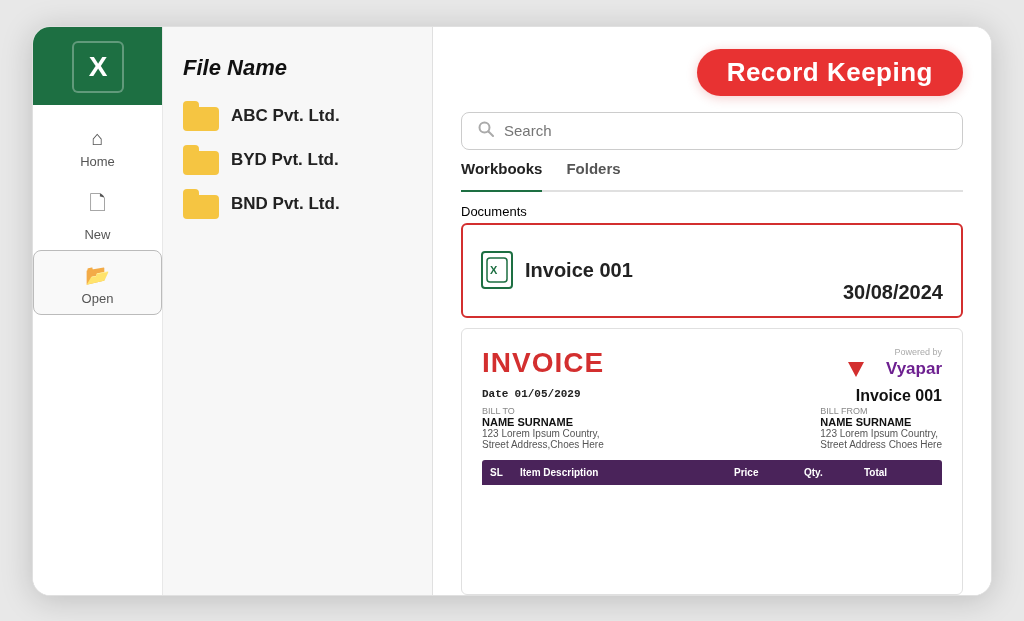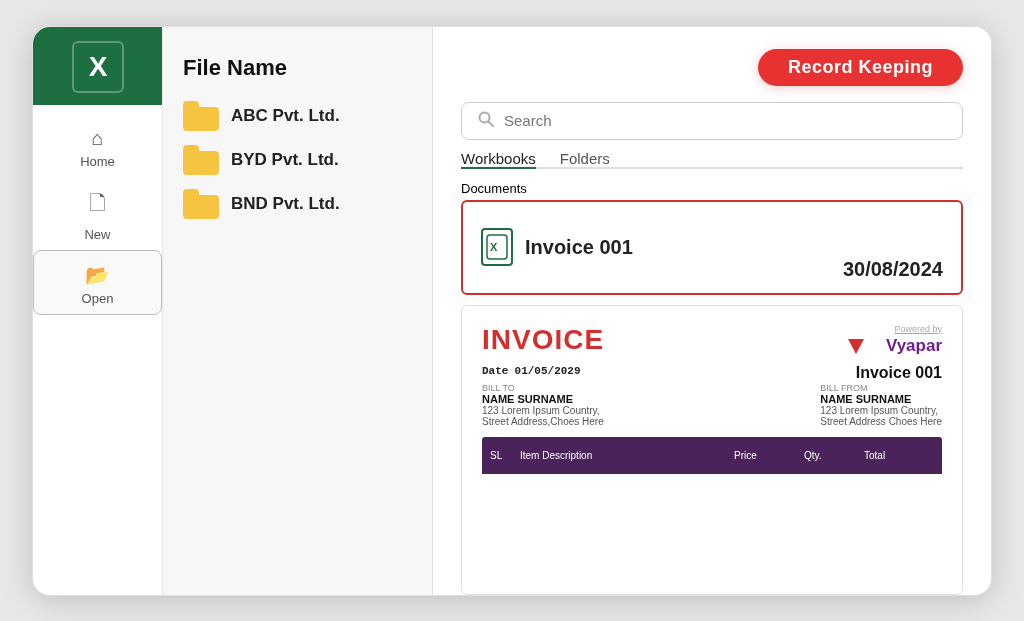--- a/index.html
+++ b/index.html
@@ -88,20 +88,21 @@
       border-right: 1px solid #e0e0e0;
       display: flex;
       flex-direction: column;
       padding: 28px 20px 20px 20px;
     }
     .file-area-title {
       font-size: 22px;
       font-weight: 700;
       color: #111;
       margin-bottom: 20px;
+      font-style: italic;
     }
     .file-list {
       display: flex;
       flex-direction: column;
       gap: 14px;
     }
     .file-item {
       display: flex;
       align-items: center;
       gap: 12px;
@@ -146,21 +147,21 @@
     }
     .right-header {
       display: flex;
       align-items: flex-start;
       justify-content: space-between;
       margin-bottom: 16px;
     }
     .record-keeping-badge {
       background: #e83232;
       color: #fff;
-      font-size: 18px;
+      font-size: 26px;
       font-weight: 800;
       border-radius: 30px;
       padding: 8px 30px;
       letter-spacing: 0.5px;
       box-shadow: 0 2px 12px rgba(200,0,0,0.2);
     }
     .search-bar {
       display: flex;
       align-items: center;
       border: 1.5px solid #ccc;
@@ -183,22 +184,22 @@
       font-size: 16px;
     }
     .tabs {
       display: flex;
       gap: 24px;
       border-bottom: 2px solid #e0e0e0;
       margin-bottom: 4px;
     }
     .tab {
       font-size: 15px;
-      font-weight: 400;
-      padding-bottom: 0;
+      font-weight: 700;
+      padding-bottom: 13px;
       cursor: pointer;
       color: #555;
       border-bottom: 2.5px solid transparent;
       margin-bottom: -2px;
     }
     .tab.active {
       color: #222;
       border-bottom: 2.5px solid #1d6f42;
     }
     .documents-label {
@@ -268,21 +269,20 @@
     }
     .vyapar-logo {
       display: flex;
       flex-direction: column;
       align-items: flex-end;
     }
     .vyapar-powered {
       font-size: 9px;
       color: #aaa;
       margin-bottom: 2px;
-      text-decoration: underline;
     }
     .vyapar-brand {
       display: flex;
       align-items: center;
       gap: 20px;
       font-size: 17px;
       font-weight: 800;
       color: #6d2090;
     }
     .invoice-meta {
@@ -305,22 +305,22 @@
     }
     .address-block { font-size: 10px; color: #444; }
     .address-label { font-size: 9px; color: #888; text-transform: uppercase; }
     .address-name { font-weight: 700; font-size: 11px; color: #111; }
     .invoice-table-header {
       display: grid;
       grid-template-columns: 30px 1fr 70px 60px 70px;
       background: #4a235a;
       color: #fff;
       font-size: 10px;
-      font-weight: 400;
-      padding: 13px 8px;
+      font-weight: 700;
+      padding: 7px 8px;
       border-radius: 3px 3px 0 0;
     }
   </style>
 </head>
 <body>
 
 <div class="window">
 
   <div class="sidebar">
     <div class="sidebar-logo">

